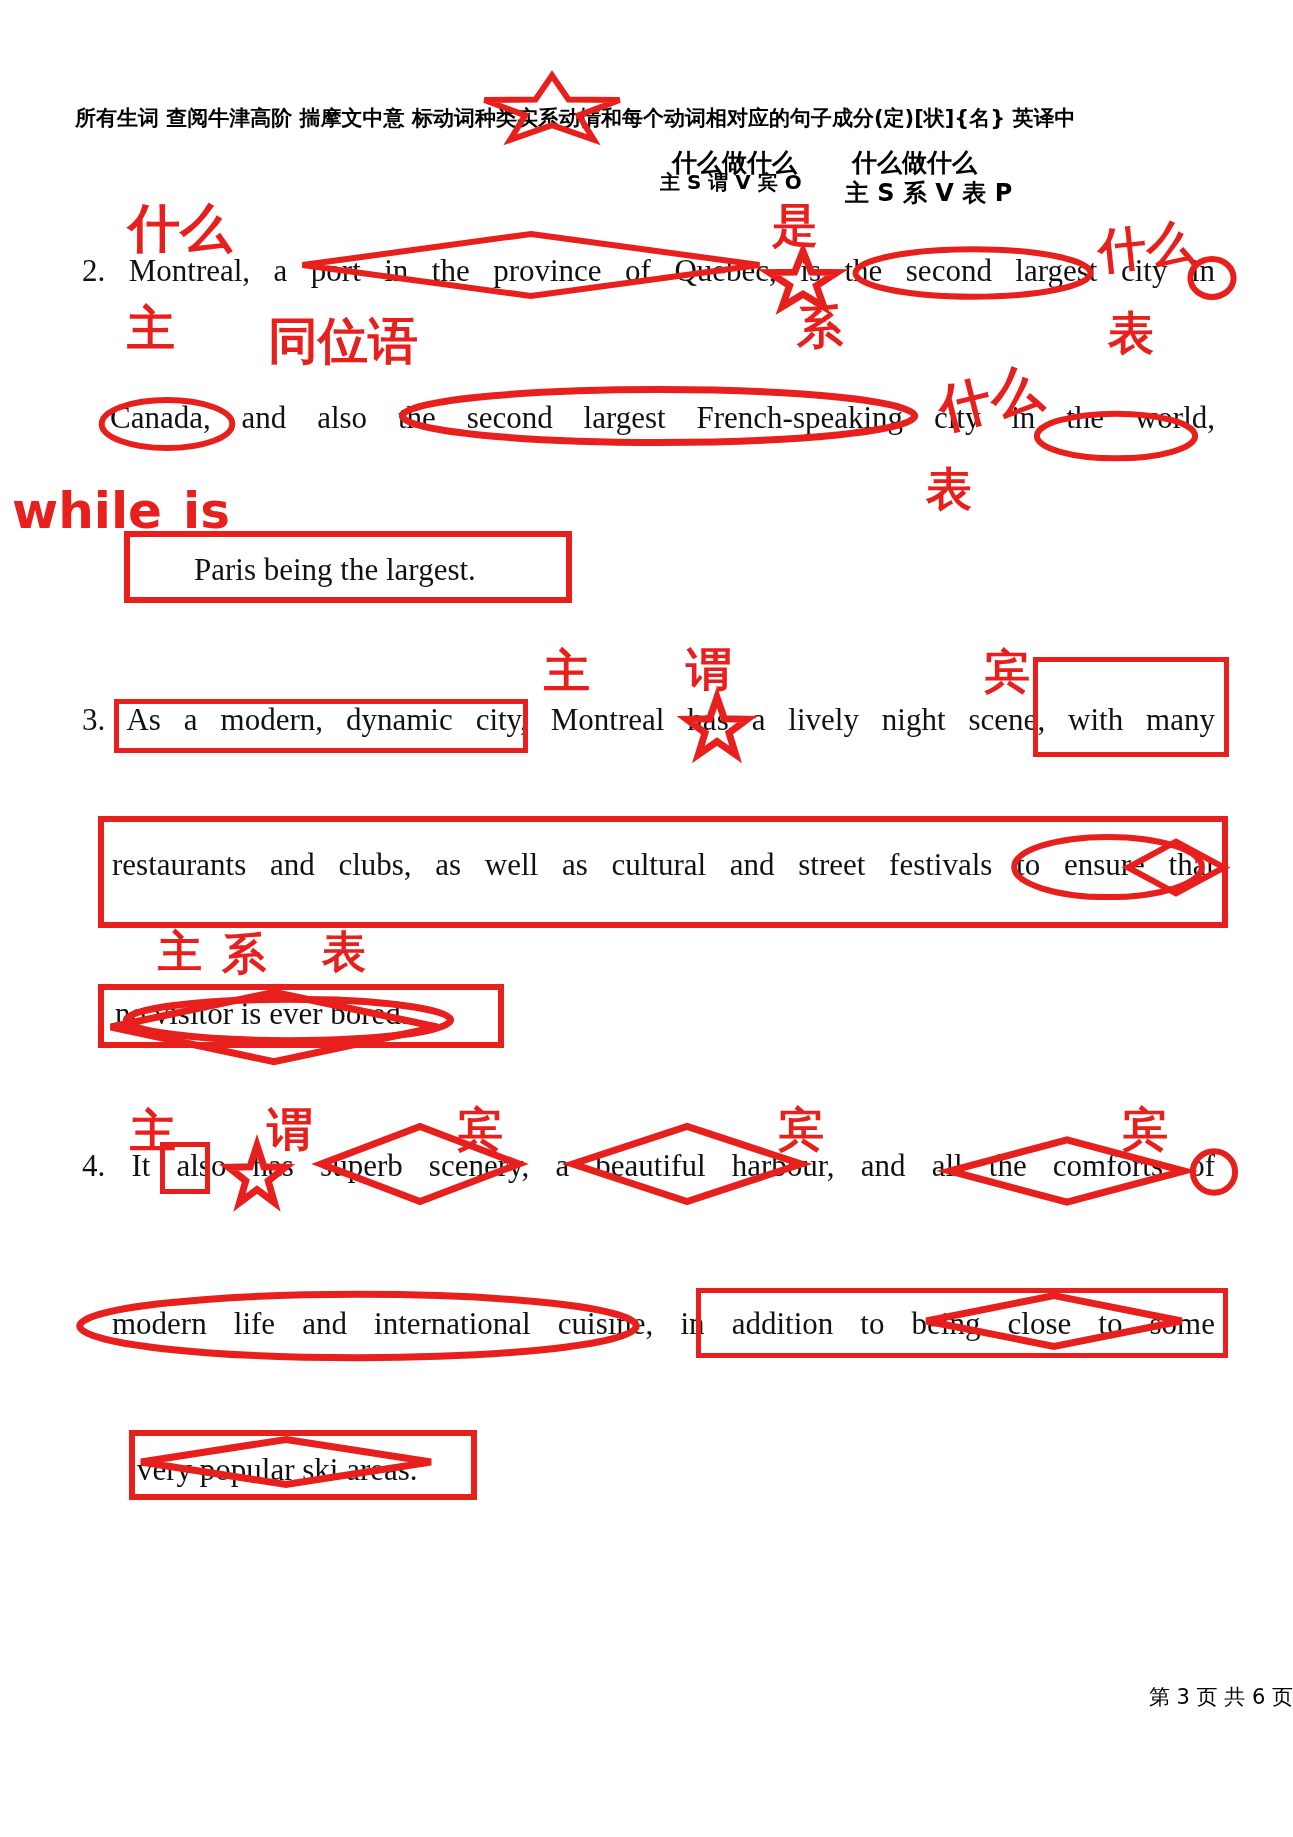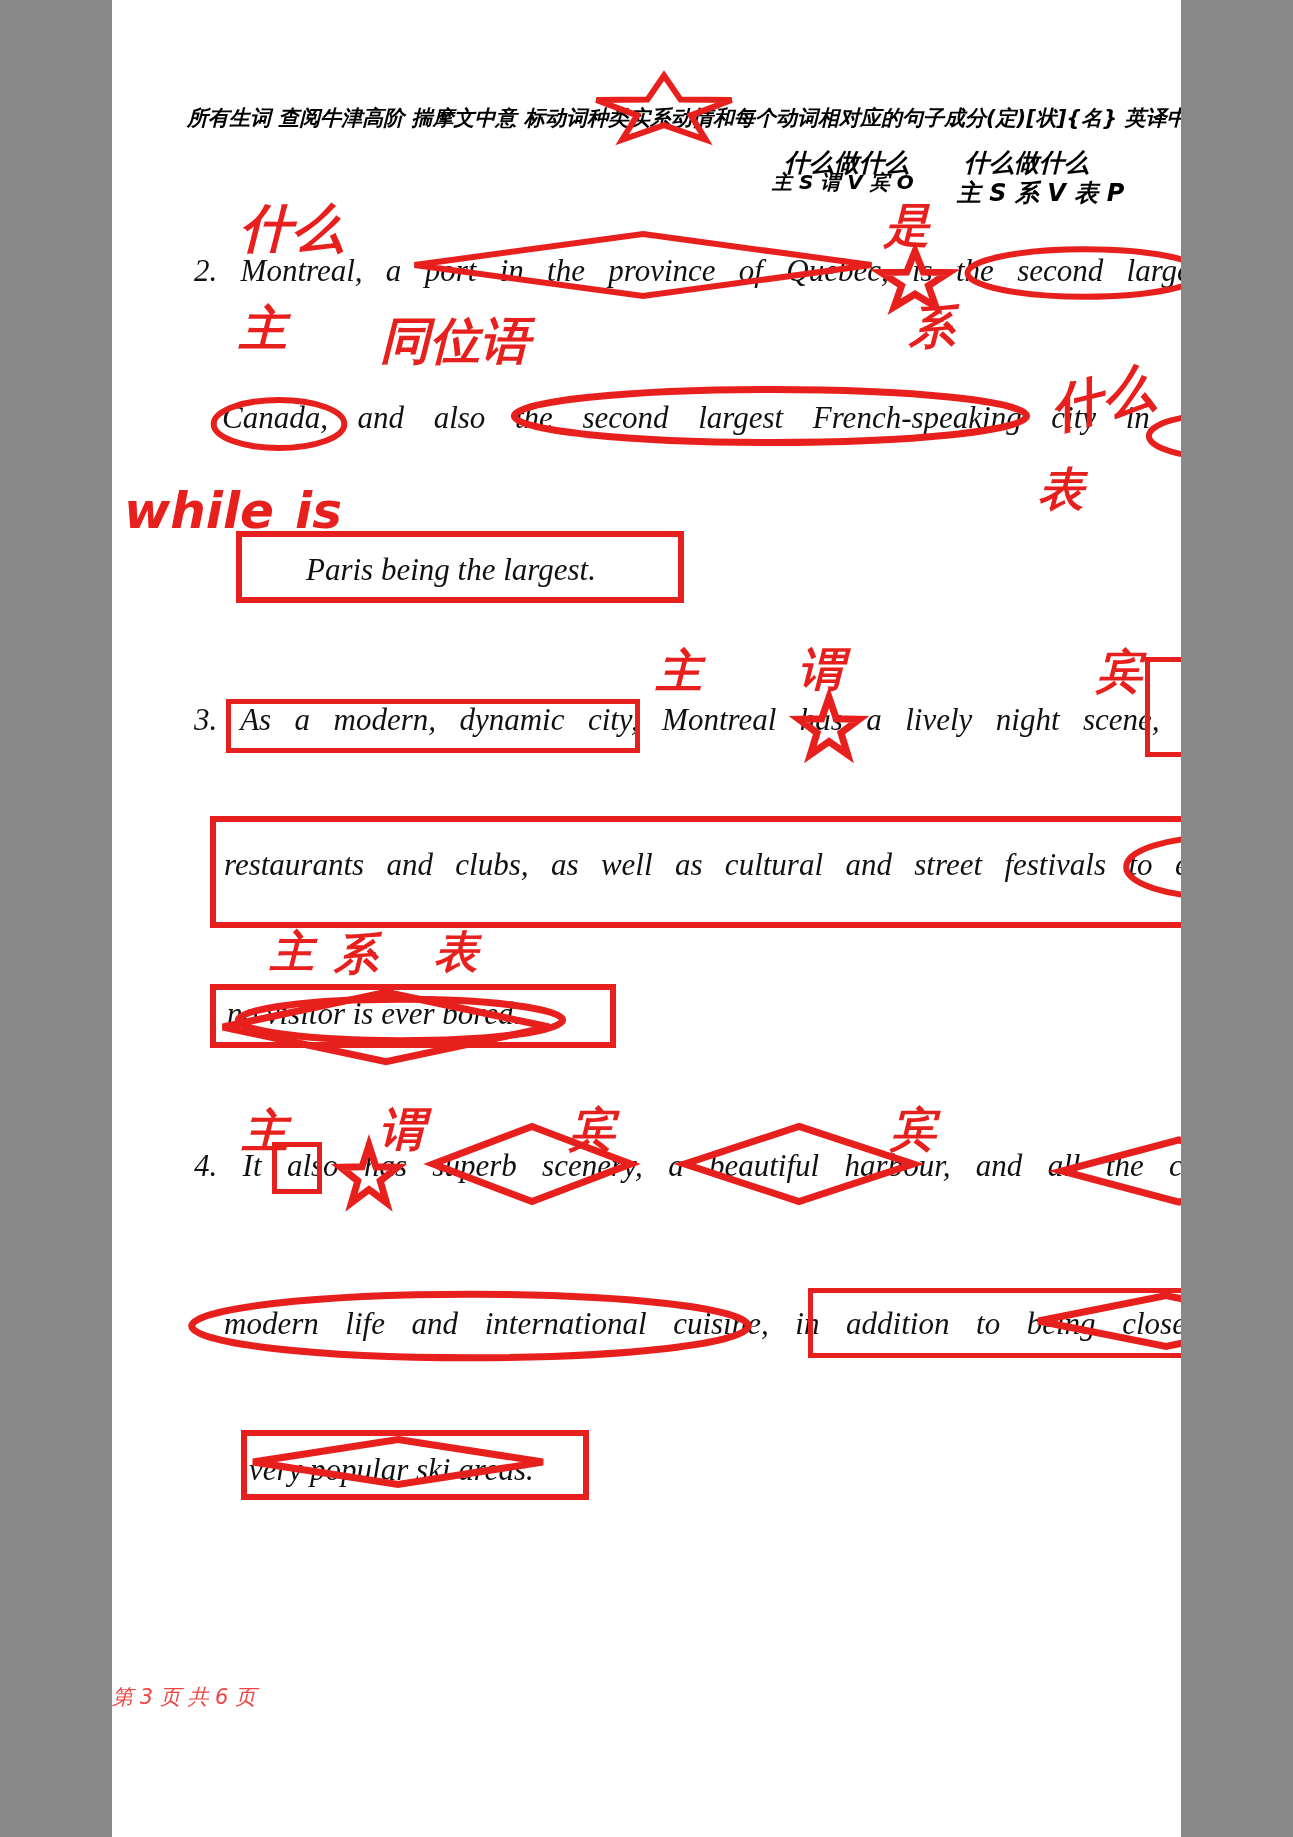--- a/index.html
+++ b/index.html
@@ -1,41 +1,40 @@
 <!DOCTYPE html>
 <html><head>
 <meta charset="utf-8">
 <style>
   :root { --red: #e8201d; --ink: #111111; }
   * { margin: 0; padding: 0; box-sizing: border-box; }
   html, body { background: #888; }
   .page {
-    position: relative; width: 1069px; height: 1837px;
+    position: relative; width: 1293px; height: 1837px;
     background: #ffffff; overflow: hidden; margin: 0 auto;
     font-family: "Liberation Serif", "DejaVu Serif", serif;
-    font-style: italic;
   }
   .hdr  { position: absolute; white-space: nowrap; color: #000; font-weight: 700;
           font-family: "DejaVu Sans", sans-serif; }
   .body-line {
     position: absolute; font-size: 31px; color: var(--ink); line-height: 1;
     text-align: justify; text-align-last: justify; text-justify: inter-word;
     font-family: "Liberation Serif", "DejaVu Serif", serif;
   }
   .plain { position: absolute; font-size: 31px; color: var(--ink); line-height: 1;
            white-space: nowrap; font-family: "Liberation Serif", "DejaVu Serif", serif; }
   .red-cn { position: absolute; color: var(--red); font-weight: 700; line-height: 1;
             white-space: nowrap; font-family: "DejaVu Sans", sans-serif; }
   .red-en { position: absolute; color: var(--red); font-weight: 700; line-height: 1;
             white-space: nowrap; font-family: "DejaVu Sans", "Liberation Sans", sans-serif; }
   .rbox { position: absolute; border: 6px solid var(--red); background: transparent; }
   .rbox.thin { border-width: 5px; }
   .shape { position: absolute; overflow: visible; }
-  .footer { position: absolute; left: 0; width: 100%; text-align: left;
-            font-size: 21px; color: #ef4444; font-family: "DejaVu Sans", sans-serif; }
+  .footer { position: absolute; left: 0; width: 100%; text-align: right;
+            font-size: 21px; color: #000000; font-family: "DejaVu Sans", sans-serif; }
 </style>
 </head>
 <body>
 
 <div class="page">
 
   <div class="hdr" style="left:75px; top:104px; font-size:21px;">所有生词 查阅牛津高阶 揣摩文中意 标动词种类实系动情和每个动词相对应的句子成分(定)[状]{名} 英译中</div>
 
   <svg class="shape" style="left:478px; top:74px; width:148px; height:74px;" viewBox="0 0 100 100" preserveAspectRatio="none">
     <polygon points="50,2 61.2,34.6 95.7,35.2 68.1,55.9 78.2,88.8 50,69 21.8,88.8 31.9,55.9 4.3,35.2 38.8,34.6" fill="none" stroke="#e8201d" stroke-width="6" vector-effect="non-scaling-stroke"></polygon>

